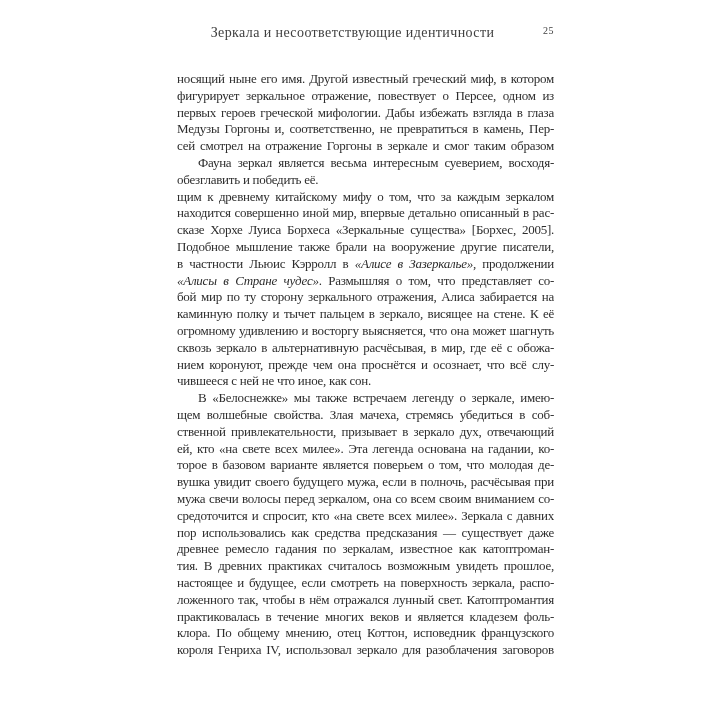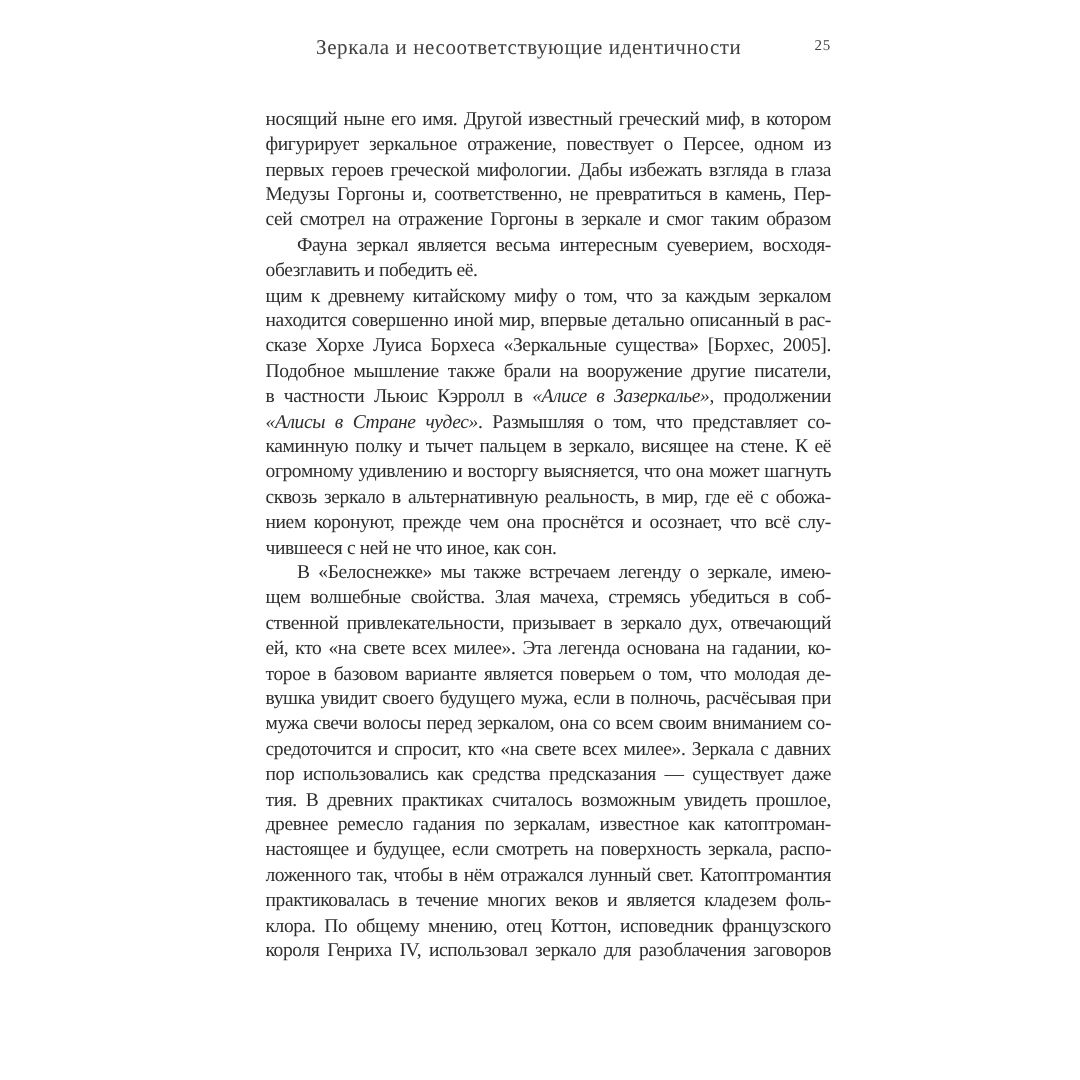--- a/index.html
+++ b/index.html
@@ -80,35 +80,36 @@
       <div class="line"><span>Медузы Горгоны и, соответственно, не превратиться в камень, Пер-</span></div>
       <div class="line"><span>сей смотрел на отражение Горгоны в зеркале и смог таким образом</span></div>
       <div class="line ind"><span>Фауна зеркал является весьма интересным суеверием, восходя-</span></div>
       <div class="line end"><span>обезглавить и победить её.</span></div>
       <div class="line"><span>щим к древнему китайскому мифу о том, что за каждым зеркалом</span></div>
       <div class="line"><span>находится совершенно иной мир, впервые детально описанный в рас-</span></div>
       <div class="line"><span>сказе Хорхе Луиса Борхеса «Зеркальные существа» [Борхес, 2005].</span></div>
       <div class="line"><span>Подобное мышление также брали на вооружение другие писатели,</span></div>
       <div class="line"><span>в частности Льюис Кэрролл в </span><em>«Алисе в Зазеркалье»</em><span>, продолжении</span></div>
       <div class="line"><em>«Алисы в Стране чудес»</em><span>. Размышляя о том, что представляет со-</span></div>
+      <div class="line"><span>бой мир по ту сторону зеркального отражения, Алиса забирается на</span></div>
       <div class="line"><span>каминную полку и тычет пальцем в зеркало, висящее на стене. К её</span></div>
       <div class="line"><span>огромному удивлению и восторгу выясняется, что она может шагнуть</span></div>
-      <div class="line"><span>сквозь зеркало в альтернативную реальность, в мир, где её с обожа-</span></div>
+      <div class="line"><span>сквозь зеркало в альтернативную расчёсывая, в мир, где её с обожа-</span></div>
       <div class="line"><span>нием коронуют, прежде чем она проснётся и осознает, что всё слу-</span></div>
       <div class="line end"><span>чившееся с ней не что иное, как сон.</span></div>
       <div class="line ind"><span>В «Белоснежке» мы также встречаем легенду о зеркале, имею-</span></div>
       <div class="line"><span>щем волшебные свойства. Злая мачеха, стремясь убедиться в соб-</span></div>
       <div class="line"><span>ственной привлекательности, призывает в зеркало дух, отвечающий</span></div>
       <div class="line"><span>ей, кто «на свете всех милее». Эта легенда основана на гадании, ко-</span></div>
       <div class="line"><span>торое в базовом варианте является поверьем о том, что молодая де-</span></div>
       <div class="line"><span>вушка увидит своего будущего мужа, если в полночь, расчёсывая при</span></div>
       <div class="line"><span>мужа свечи волосы перед зеркалом, она со всем своим вниманием со-</span></div>
       <div class="line"><span>средоточится и спросит, кто «на свете всех милее». Зеркала с давних</span></div>
       <div class="line"><span>пор использовались как средства предсказания — существует даже</span></div>
+      <div class="line"><span>древнее ремесло гадания по зеркалам, известное как катоптроман-</span></div>
       <div class="line"><span>тия. В древних практиках считалось возможным увидеть прошлое,</span></div>
-      <div class="line"><span>древнее ремесло гадания по зеркалам, известное как катоптроман-</span></div>
       <div class="line"><span>настоящее и будущее, если смотреть на поверхность зеркала, распо-</span></div>
       <div class="line"><span>ложенного так, чтобы в нём отражался лунный свет. Катоптромантия</span></div>
       <div class="line"><span>практиковалась в течение многих веков и является кладезем фоль-</span></div>
       <div class="line"><span>клора. По общему мнению, отец Коттон, исповедник французского</span></div>
       <div class="line"><span>короля Генриха IV, использовал зеркало для разоблачения заговоров</span></div>
     </div>
 </div>
 
 </body></html>

